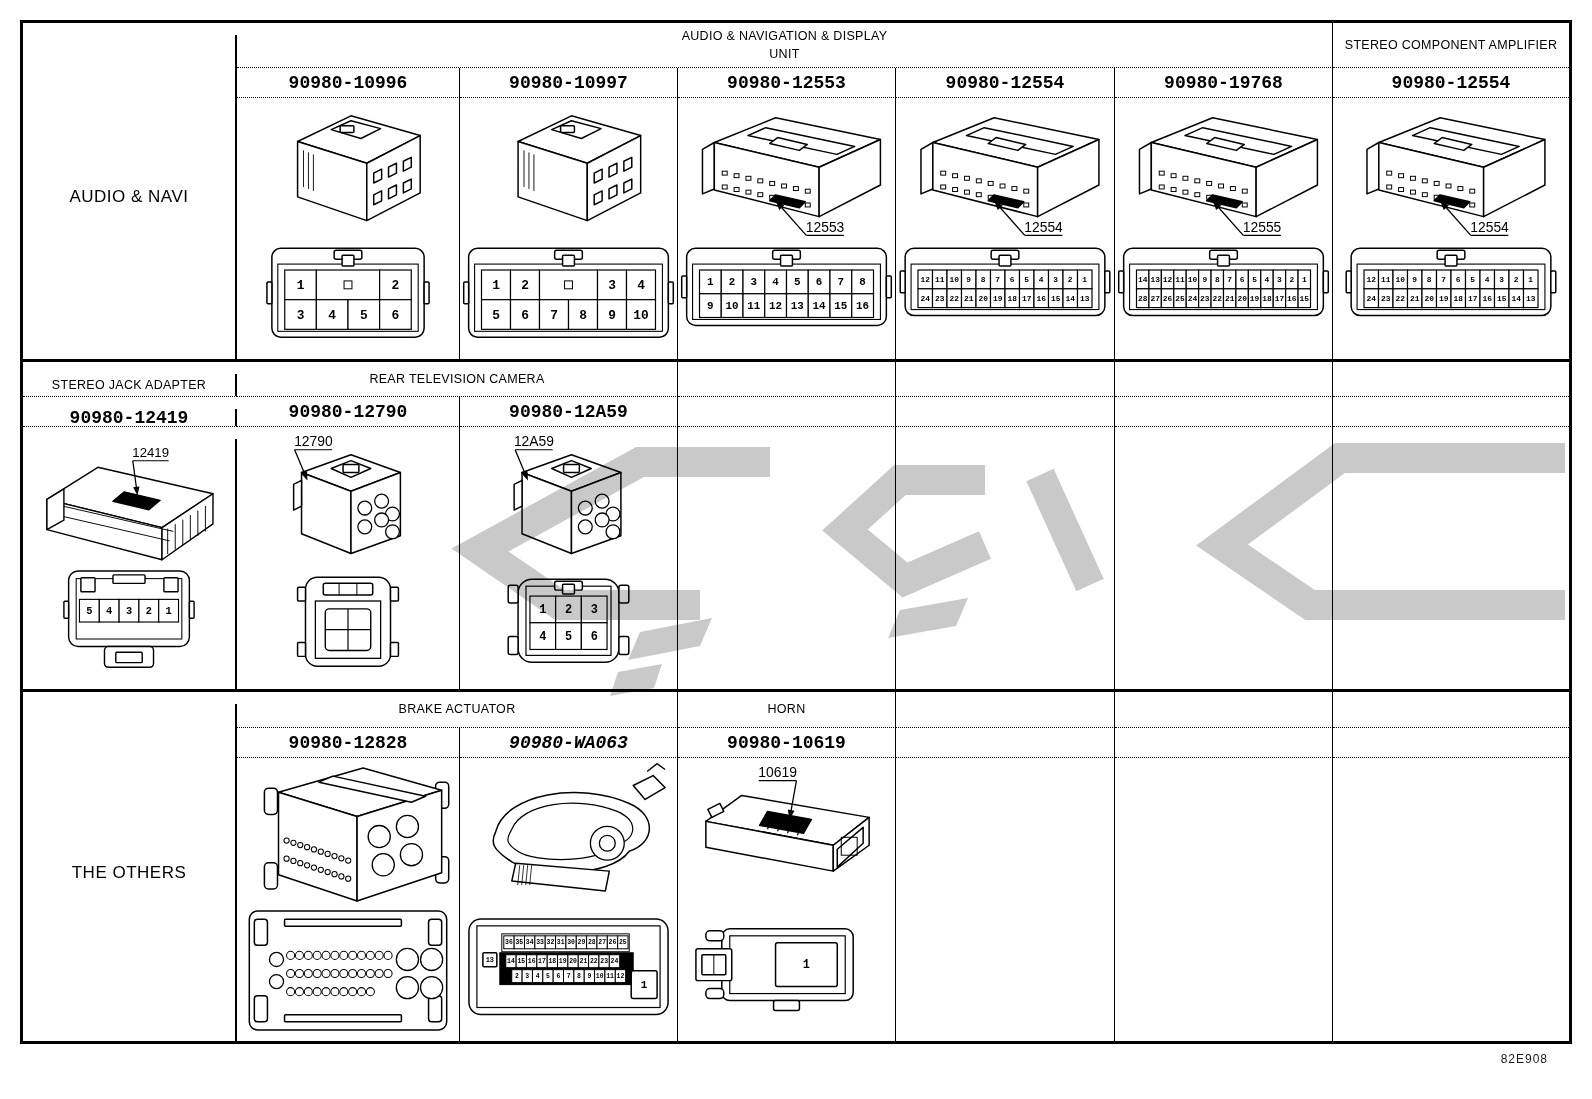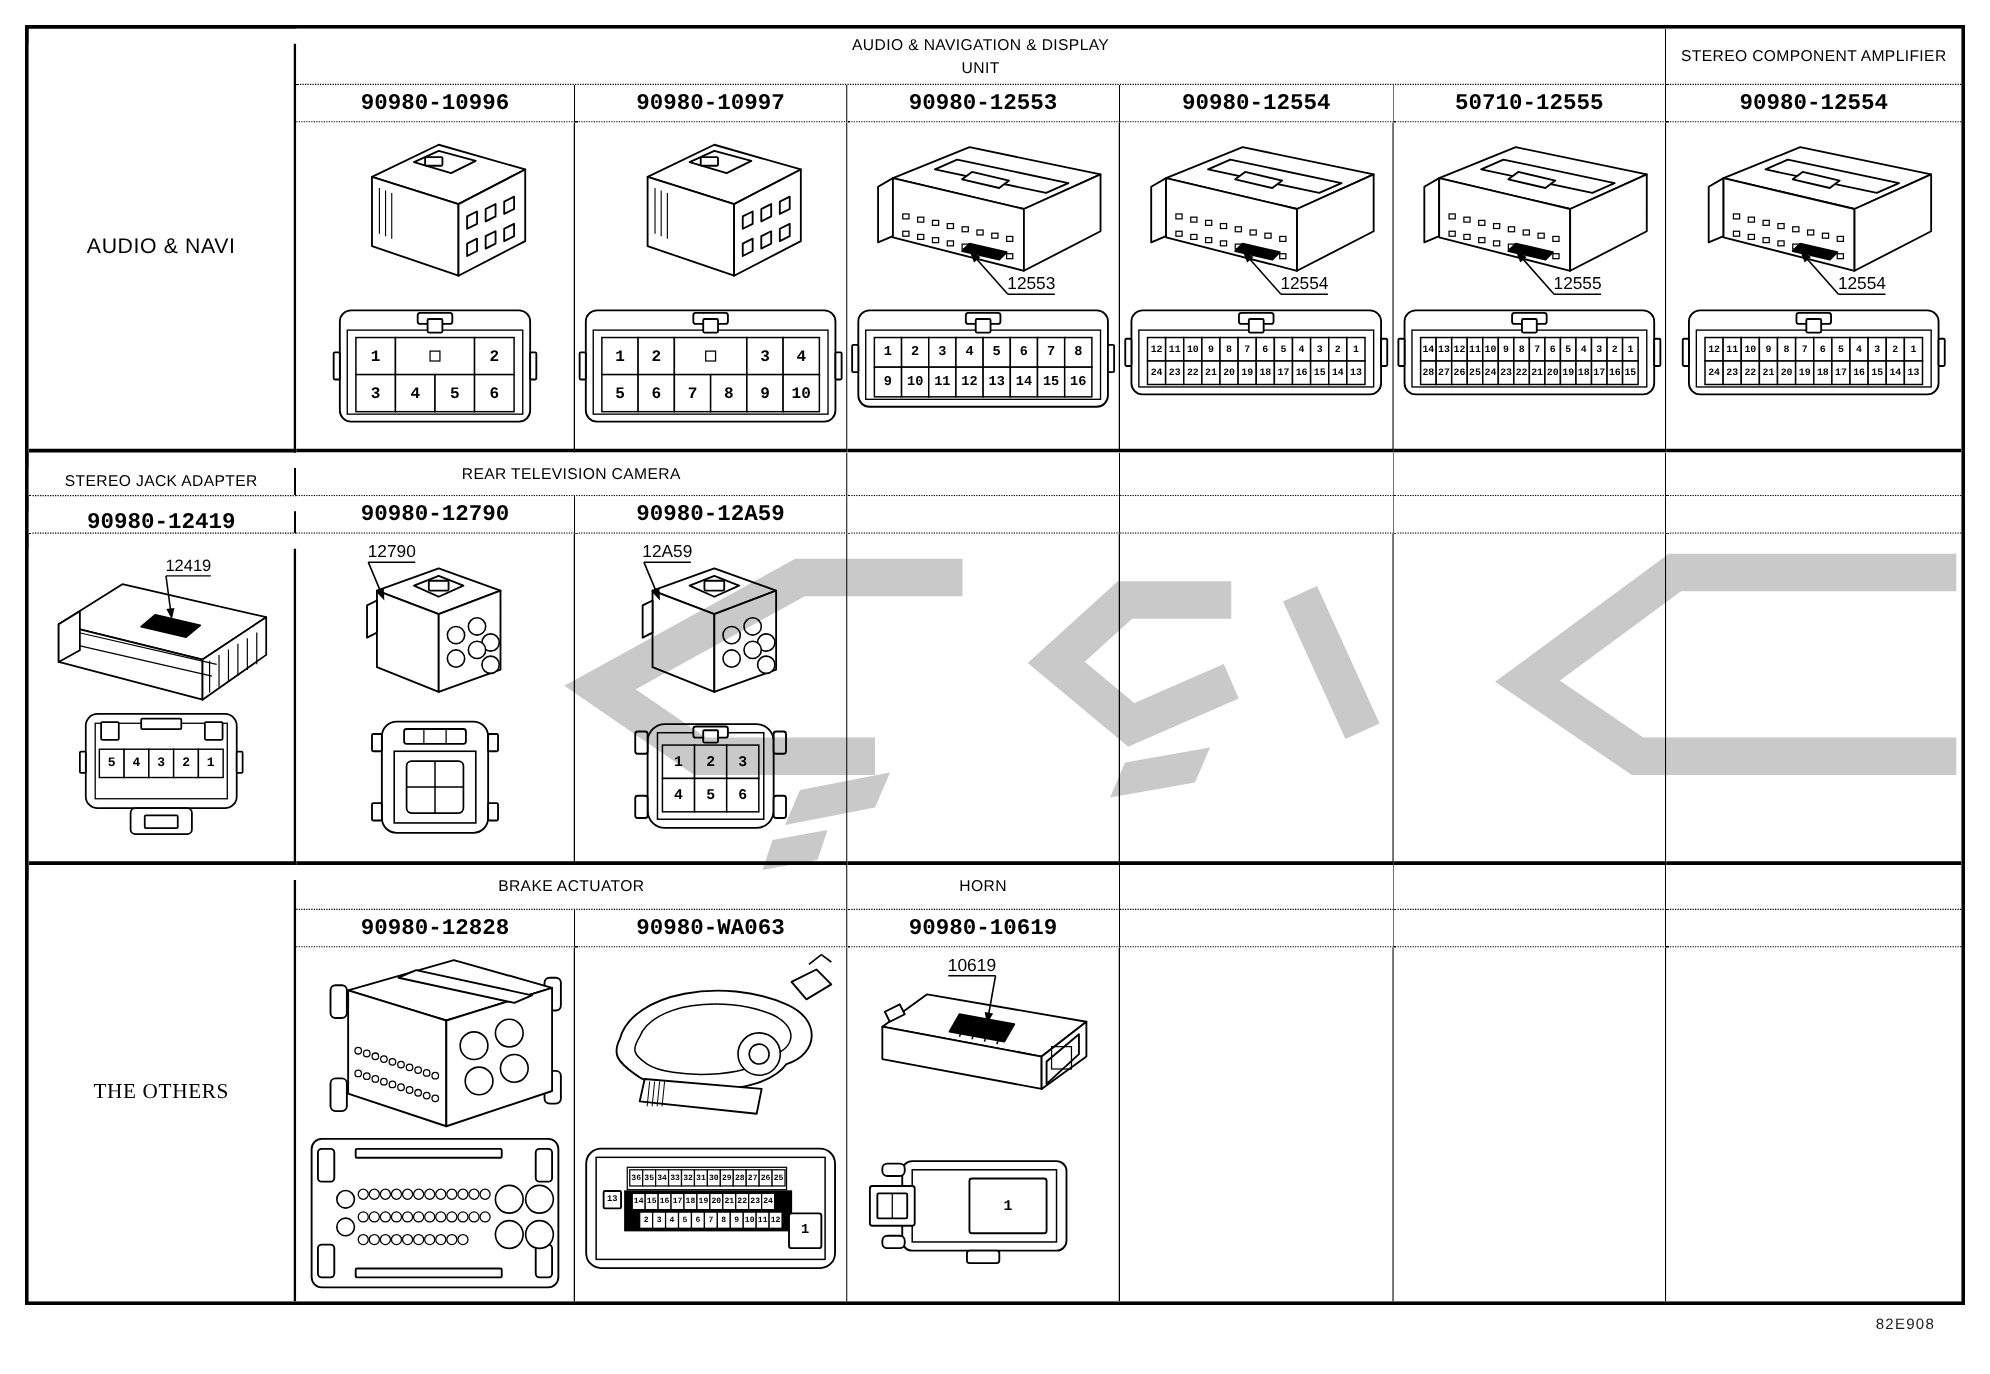--- a/index.html
+++ b/index.html
@@ -301,21 +301,21 @@
             <rect x="153" y="193" width="14.666666666666666" height="19" rx="0" fill="#fff" stroke="#000" stroke-width="1.2"></rect>
             <text x="160.33333333333334" y="203" font-size="8" text-anchor="middle" dominant-baseline="central" font-family="'Liberation Mono',monospace" font-weight="bold" fill="#000">15</text>
             <rect x="167.66666666666666" y="193" width="14.666666666666666" height="19" rx="0" fill="#fff" stroke="#000" stroke-width="1.2"></rect>
             <text x="175" y="203" font-size="8" text-anchor="middle" dominant-baseline="central" font-family="'Liberation Mono',monospace" font-weight="bold" fill="#000">14</text>
             <rect x="182.33333333333331" y="193" width="14.666666666666666" height="19" rx="0" fill="#fff" stroke="#000" stroke-width="1.2"></rect>
             <text x="189.66666666666666" y="203" font-size="8" text-anchor="middle" dominant-baseline="central" font-family="'Liberation Mono',monospace" font-weight="bold" fill="#000">13</text>
           </g>
         </svg>
       </div>
       <div class="c pn bb-dot" style="grid-area: 2 / 6 / auto / 7;">
-        <span>50710-12555</span>
+        <span>90980-19768</span>
       </div>
       <div class="c il bb-thick" style="grid-area: 3 / 6 / auto / 7; text-align: right;">
         <svg viewBox="0 0 218 264" preserveAspectRatio="xMidYMid meet">
           <g>
             <polygon points="24,52 36,45 36,92 24,97" fill="#fff" stroke="#000" stroke-width="1.5" stroke-linejoin="round"></polygon>
             <polygon points="36,45 98,20 204,42 142,70" fill="#fff" stroke="#000" stroke-width="1.5" stroke-linejoin="round"></polygon>
             <polygon points="36,45 142,70 142,120 36,93" fill="#fff" stroke="#000" stroke-width="1.5" stroke-linejoin="round"></polygon>
             <polygon points="142,70 204,42 204,88 142,120" fill="#fff" stroke="#000" stroke-width="1.5" stroke-linejoin="round"></polygon>
             <polygon points="70,38 160,57 178,49 88,30" fill="#fff" stroke="#000" stroke-width="1.5" stroke-linejoin="round"></polygon>
             <polygon points="100,40 130,47 122,53 92,46" fill="#fff" stroke="#000" stroke-width="1.5" stroke-linejoin="round"></polygon>
@@ -649,21 +649,21 @@
         </svg>
       </div>
       <div class="c bb-dot" style="grid-area: 5 / 4 / auto / 5;"></div>
       <div class="c il bb-thick" style="grid-area: 6 / 4 / auto / 5;"></div>
       <div class="c bb-dot" style="grid-area: 5 / 5 / auto / 6;"></div>
       <div class="c il bb-thick" style="grid-area: 6 / 5 / auto / 6;"></div>
       <div class="c bb-dot" style="grid-area: 5 / 6 / auto / 7;"></div>
       <div class="c il bb-thick" style="grid-area: 6 / 6 / auto / 7;"></div>
       <div class="c bb-dot br-none" style="grid-area: 5 / 7 / auto / 8;"></div>
       <div class="c il bb-thick br-none" style="grid-area: 6 / 7 / auto / 8;"></div>
-      <div class="c rowlbl br-2 bb-none" style="grid-area: 7 / 1 / 10 / 2; font-family: Liberation Serif, serif;">
+      <div class="c rowlbl br-2 bb-none" style="grid-area: 7 / 1 / 10 / 2;">
         <span>THE OTHERS</span>
       </div>
       <div class="c hdr bb-dot" style="grid-area: 7 / 2 / auto / 4;"><span>BRAKE ACTUATOR</span></div>
       <div class="c hdr bb-dot" style="grid-area: 7 / 4 / auto / 5;"><span>HORN</span></div>
       <div class="c hdr bb-dot" style="grid-area: 7 / 5 / auto / 6;"><span></span></div>
       <div class="c hdr bb-dot" style="grid-area: 7 / 6 / auto / 7;"><span></span></div>
       <div class="c hdr bb-dot br-none" style="grid-area: 7 / 7 / auto / 8;"><span></span></div>
       <div class="c pn bb-dot" style="grid-area: 8 / 2 / auto / 3;">
         <span>90980-12828</span>
       </div>
@@ -747,21 +747,21 @@
             <circle cx="113.60000000000001" cy="232" r="4" fill="#fff" stroke="#000" stroke-width="1"></circle>
             <circle cx="122.4" cy="232" r="4" fill="#fff" stroke="#000" stroke-width="1"></circle>
             <circle cx="131.2" cy="232" r="4" fill="#fff" stroke="#000" stroke-width="1"></circle>
             <circle cx="168" cy="200" r="11" fill="#fff" stroke="#000" stroke-width="1.3"></circle>
             <circle cx="192" cy="200" r="11" fill="#fff" stroke="#000" stroke-width="1.3"></circle>
             <circle cx="168" cy="228" r="11" fill="#fff" stroke="#000" stroke-width="1.3"></circle>
             <circle cx="192" cy="228" r="11" fill="#fff" stroke="#000" stroke-width="1.3"></circle>
           </g>
         </svg>
       </div>
-      <div class="c pn bb-dot" style="grid-area: 8 / 3 / auto / 4;">
+      <div class="c pn bb-dot" style="grid-area: 8 / 3 / auto / 4; font-style: italic;">
         <span>90980-WA063</span>
       </div>
       <div class="c il bb-none" style="grid-area: 9 / 3 / auto / 4;">
         <svg viewBox="0 0 218 281" preserveAspectRatio="xMidYMid meet">
           <g>
             <path d="M36,72 C46,34 120,22 170,44 C198,56 196,84 170,92 C150,120 70,118 48,100 C34,90 30,84 36,72 Z" fill="#fff" stroke="#000" stroke-width="1.5"></path>
             <path d="M52,70 C62,44 118,36 158,52 C180,62 178,80 156,86 C140,104 76,104 58,92 C46,84 46,80 52,70 Z" fill="none" stroke="#000" stroke-width="1.2"></path>
             <circle cx="148" cy="84" r="17" fill="#fff" stroke="#000" stroke-width="1.3"></circle>
             <circle cx="148" cy="84" r="8" fill="#fff" stroke="#000" stroke-width="1.3"></circle>
             <polygon points="174,26 194,16 206,28 186,40" fill="#fff" stroke="#000" stroke-width="1.5" stroke-linejoin="round"></polygon>

